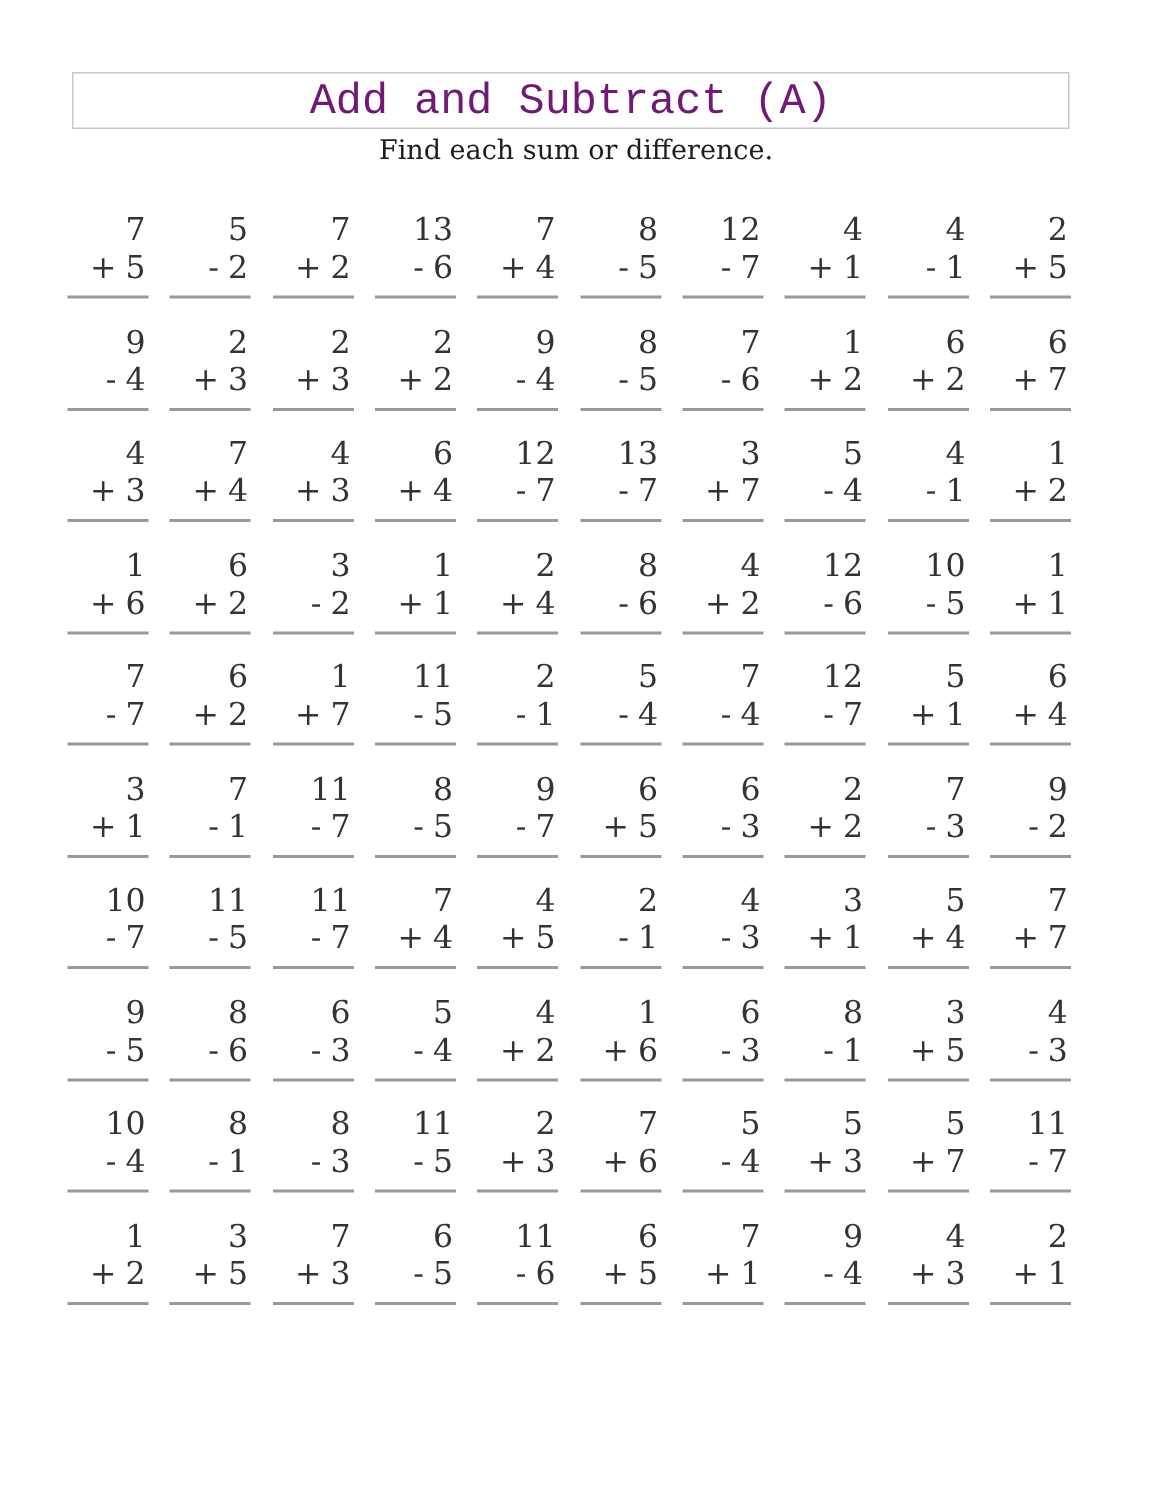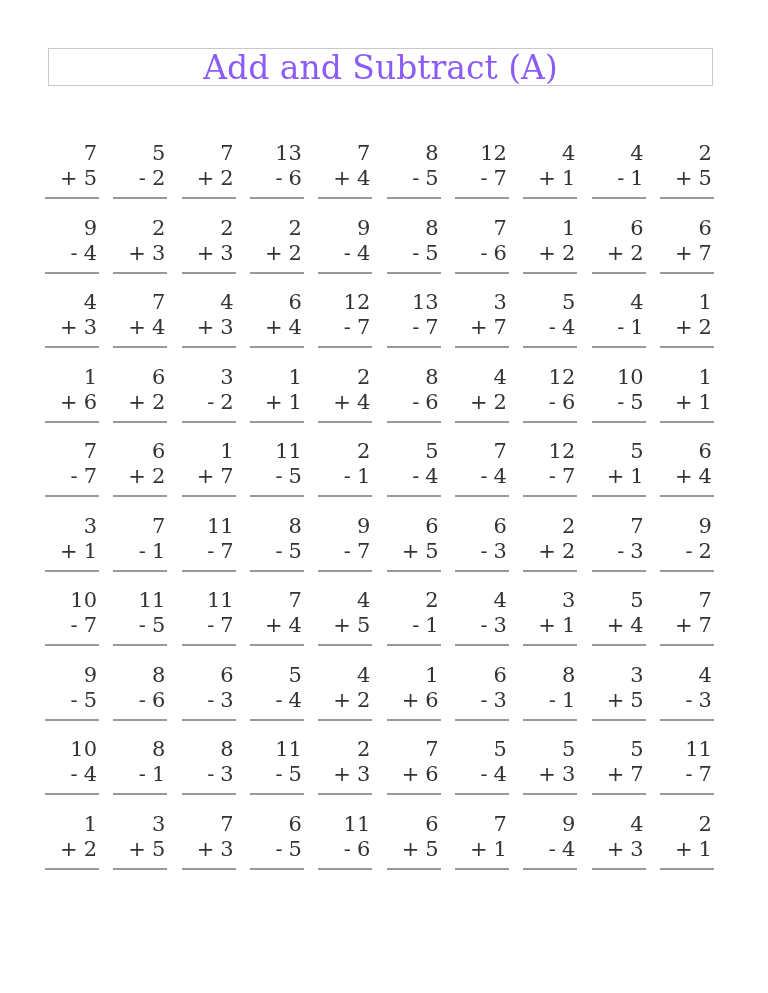--- a/index.html
+++ b/index.html
@@ -22,24 +22,25 @@
     left: 48px;
     top: 48px;
     width: 665px;
     height: 38px;
     border: 1px solid #c9c9c9;
     display: flex;
     align-items: center;
     justify-content: center;
   }
   .title-text {
-    font-size: 33px;
+    font-size: 29px;
     line-height: 1;
-    color: #8b5cf6;
+    color: #701a75;
     white-space: nowrap;
+    font-family: Liberation Mono, monospace;
   }
   .subtitle {
     position: absolute;
     left: 0;
     top: 90px;
     width: 768px;
     text-align: center;
     font-size: 18px;
     color: #1d1d1d;
   }
@@ -79,20 +80,21 @@
 </style>
 </head>
 <body>
 
 <div class="sheet">
 
   <div class="title-box">
     <div class="title-text">Add and Subtract (A)</div>
   </div>
 
+  <div class="subtitle">Find each sum or difference.</div>
 
   <div class="problem-grid" id="problem-grid">
       <div class="problem">
         <span class="top-number">7</span>
         <span class="op-row">
           <span class="operator">+</span>
           <span>5</span>
         </span>
       </div>
       <div class="problem">

